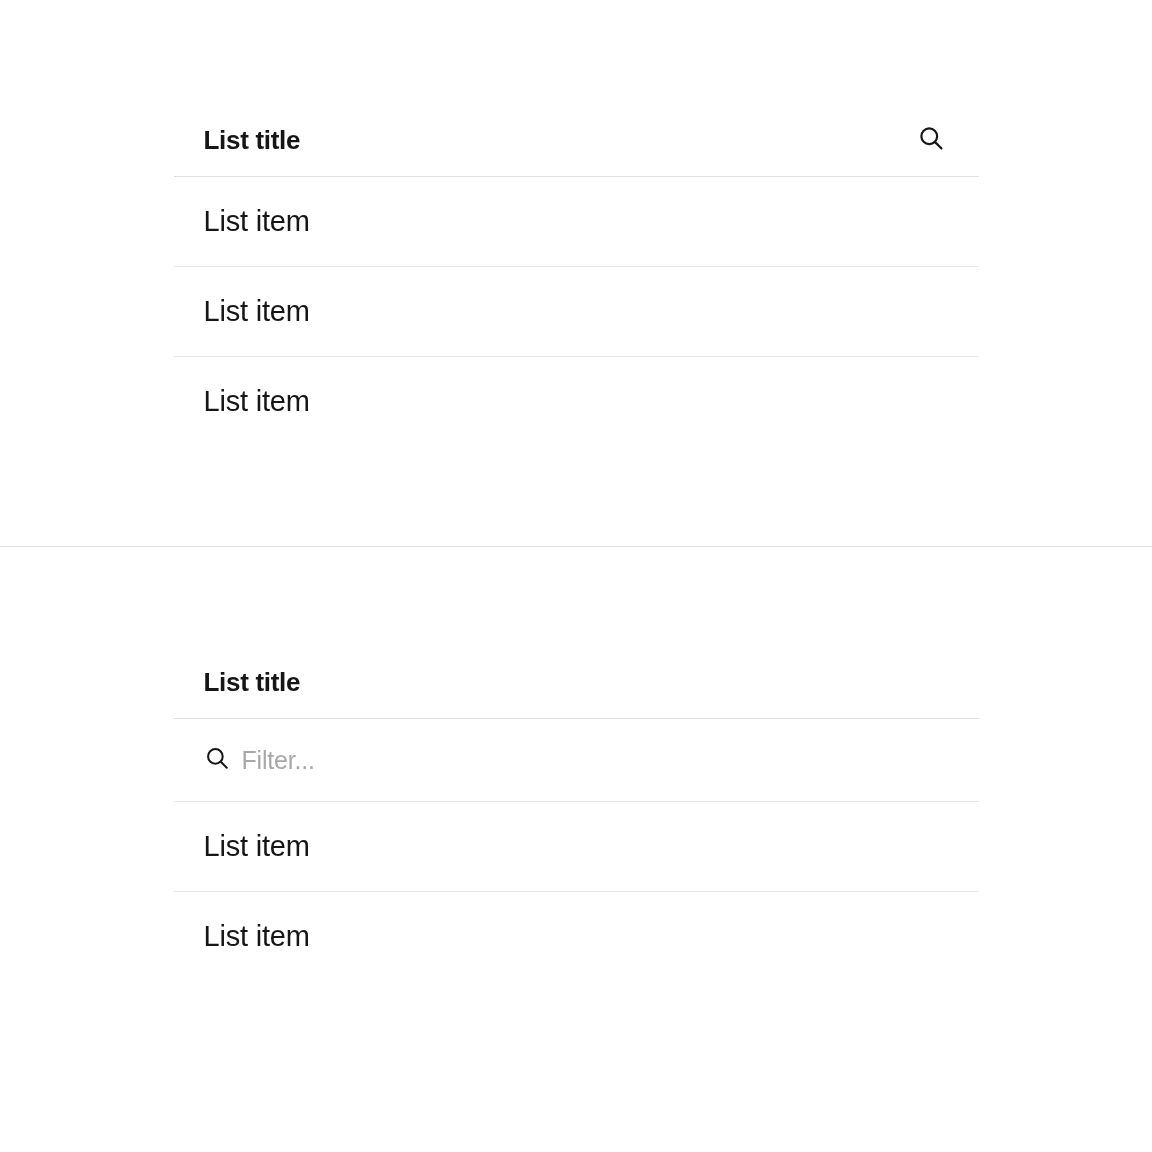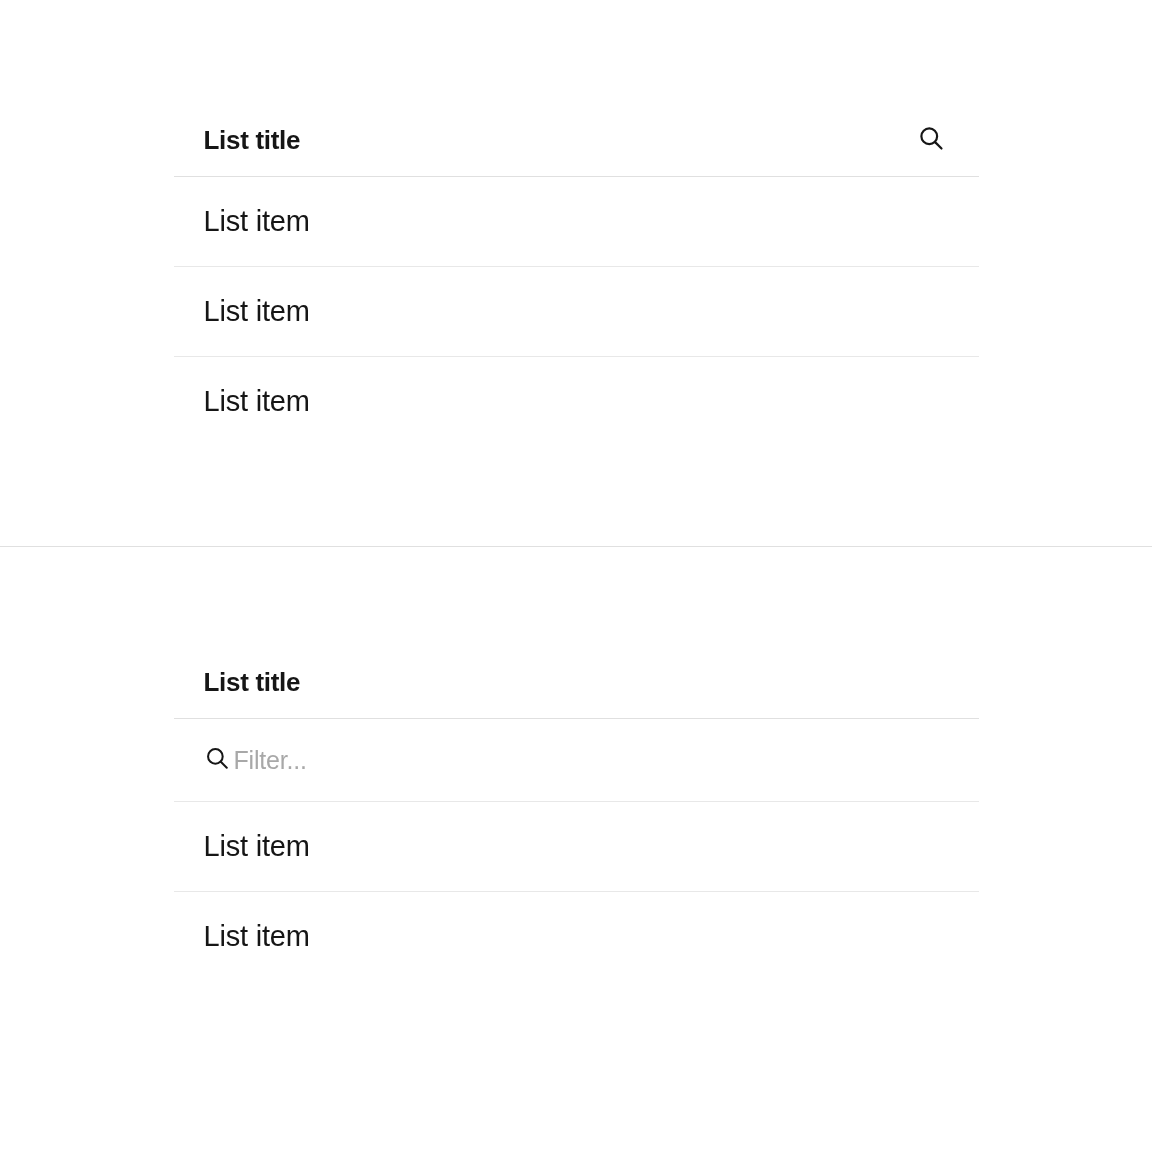--- a/index.html
+++ b/index.html
@@ -55,21 +55,21 @@
       letter-spacing: -0.2px;
     }
     .list-item:last-child {
       border-bottom: none;
     }
     .filter-row {
       display: flex;
       align-items: center;
       padding: 26px 30px;
       border-bottom: 1px solid #e8e8e8;
-      gap: 4px;
+      gap: 12px;
     }
     .filter-input {
       border: none;
       outline: none;
       font-size: 25px;
       color: #161616;
       flex: 1;
       font-family: inherit;
       letter-spacing: -0.2px;
     }

